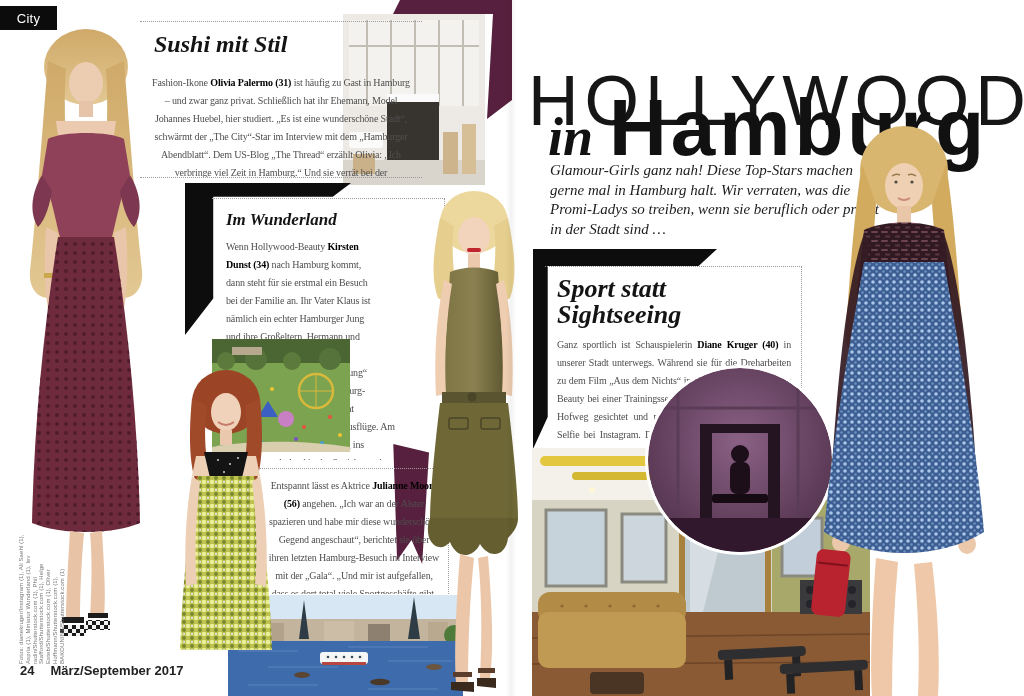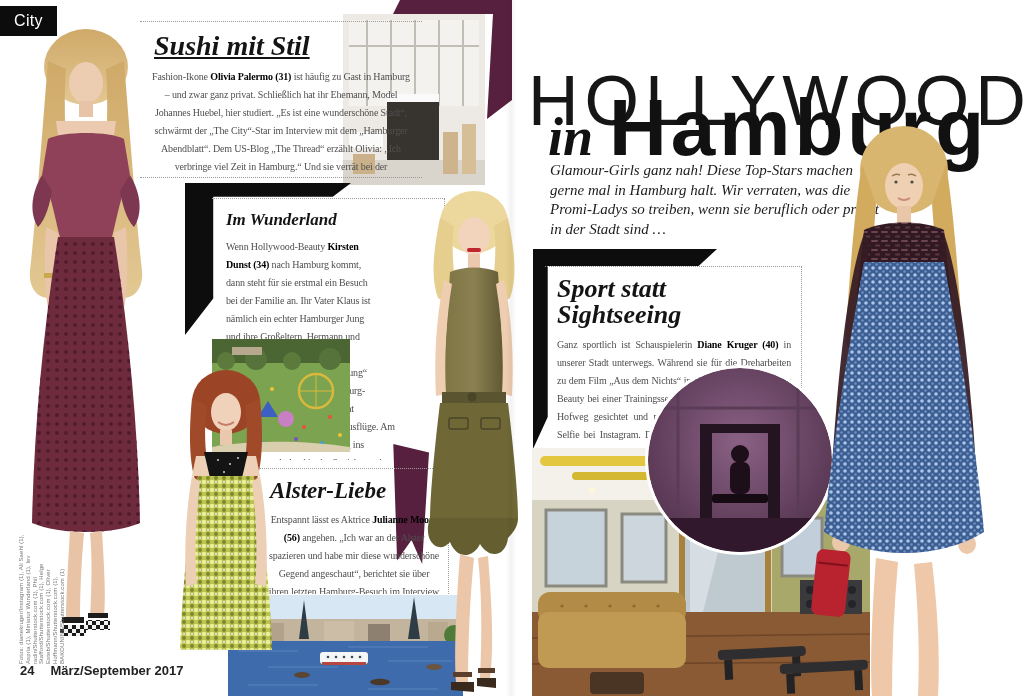--- a/index.html
+++ b/index.html
@@ -5,38 +5,38 @@
   html,body{margin:0;padding:0;background:#e8e8e8;}
   .spread{position:relative;width:1024px;height:696px;background:#ffffff;overflow:hidden;
           font-family:"Liberation Sans",sans-serif;}
   .abs{position:absolute;}
 
   
   .gutter{left:506px;top:0;width:10px;height:696px;
           background:linear-gradient(90deg,rgba(0,0,0,0) 0%,rgba(0,0,0,.05) 50%,rgba(0,0,0,0) 100%);}
 
   
-  .city-tag{left:0;top:6px;width:57px;height:30px;background:#0c0c0c;color:#fff;
+  .city-tag{left:0;top:6px;width:57px;height:24px;background:#0c0c0c;color:#fff;
             display:flex;align-items:center;justify-content:center;
-            font-size:16px;letter-spacing:.3px;}
+            font-size:13px;letter-spacing:.3px;}
 
   
   .art-box{box-sizing:border-box;overflow:hidden;}
   .dot-t{border-top:1px dotted #9b9b9b;}
   .dot-b{border-bottom:1px dotted #9b9b9b;}
   .dot-r{border-right:1px dotted #9b9b9b;}
   .art-title{font-family:"Liberation Serif",serif;font-style:italic;font-weight:bold;
              color:#141414;line-height:1;}
   .art-body{font-size:10px;line-height:18px;color:#4f4f4f;letter-spacing:-.15px;font-family:Liberation Serif, serif;}
   .art-body b{color:#000;}
   .center{text-align:center;}
   .just{text-align:justify;}
 
   .sushi-box{left:140px;top:21px;width:282px;height:157px;padding:8px 12px 0 12px;}
-  .sushi-box .art-title{font-size:28px;margin:2px 0 8px 2px;text-decoration:underline;}
+  .sushi-box .art-title{font-size:24px;margin:2px 0 18px 2px;}
   .wunder-box{left:212px;top:198px;width:233px;height:262px;padding:10px 10px 0 14px;}
   .wunder-box .art-title{font-size:17px;margin:2px 0 10px 0;}
   .wunder-spacer{float:right;width:50px;height:125px;margin:54px 0 0 5px;}
   .alster-box{left:258px;top:468px;width:191px;height:126px;padding:8px 8px 0 10px;}
   .alster-box .art-title{font-size:23px;margin:2px 0 9px 2px;}
   .sport-box{left:545px;top:266px;width:257px;height:196px;padding:7px 10px 0 12px;}
   .sport-box .art-title{font-size:26px;margin:2px 0 8px 0;}
   .sport-spacer{float:right;width:178px;height:112px;margin:76px 0 0 6px;
                 shape-outside:ellipse(120px 95px at 95% 100%);}
 
@@ -139,21 +139,20 @@
     <g fill="#3fa0d0">
         <circle cx="50" cy="104" r="2"></circle>
         <circle cx="110" cy="104" r="2"></circle>
       </g>
     <path d="M0,108 C40,100 100,102 138,108 L138,113 L0,113 Z" fill="#d9cfae"></path>
   </svg>
 
   <div class="abs plum-ribbon" style="background: rgb(87, 32, 62);"></div>
 
   <div class="abs art-box dot-t dot-r alster-box">
-    <div class="art-title">Alster-Liebe</div>
     <div class="art-body center"><span>Entspannt lässt es Aktrice </span><b>Julianne Moore (56)</b><span> angehen. „Ich war an der Alster spazieren und habe mir diese wunderschöne Gegend angeschaut“, berichtet sie über ihren letzten Hamburg-Besuch im Interview mit der „Gala“. „Und mir ist aufgefallen, dass es dort total viele Sportgeschäfte gibt. Ich habe noch nie so viele Shops, in denen man Sneakers kaufen kann, an einem Fleck gesehen.“</span></div>
   </div>
 
   <svg class="abs photo" style="left:228px;top:595px;" width="235" height="101" viewBox="0 0 235 101">
     <rect width="235" height="46" fill="#d7e8f4"></rect>
     <rect y="24" width="235" height="22" fill="#c3b49e"></rect>
     <rect x="30" y="28" width="26" height="18" fill="#b3a28b"></rect>
       <rect x="96" y="26" width="30" height="20" fill="#cbbda6"></rect>
     <rect x="140" y="29" width="22" height="17" fill="#8e8070"></rect>
       <rect x="200" y="27" width="20" height="19" fill="#b9a98f"></rect>

